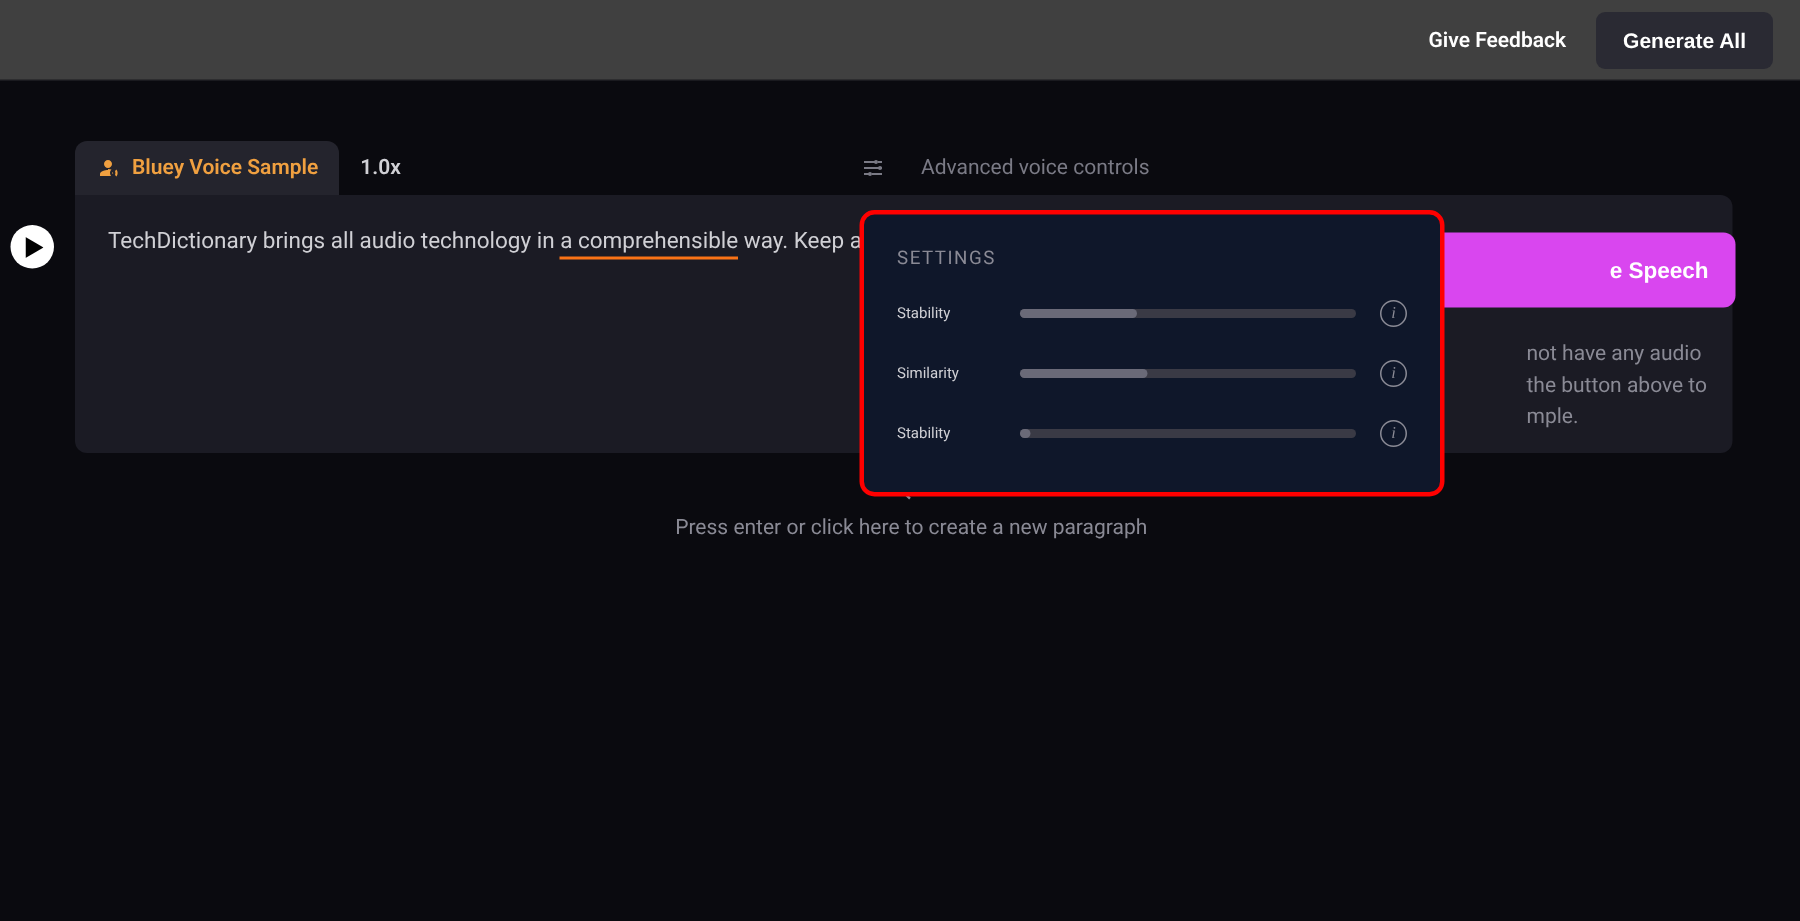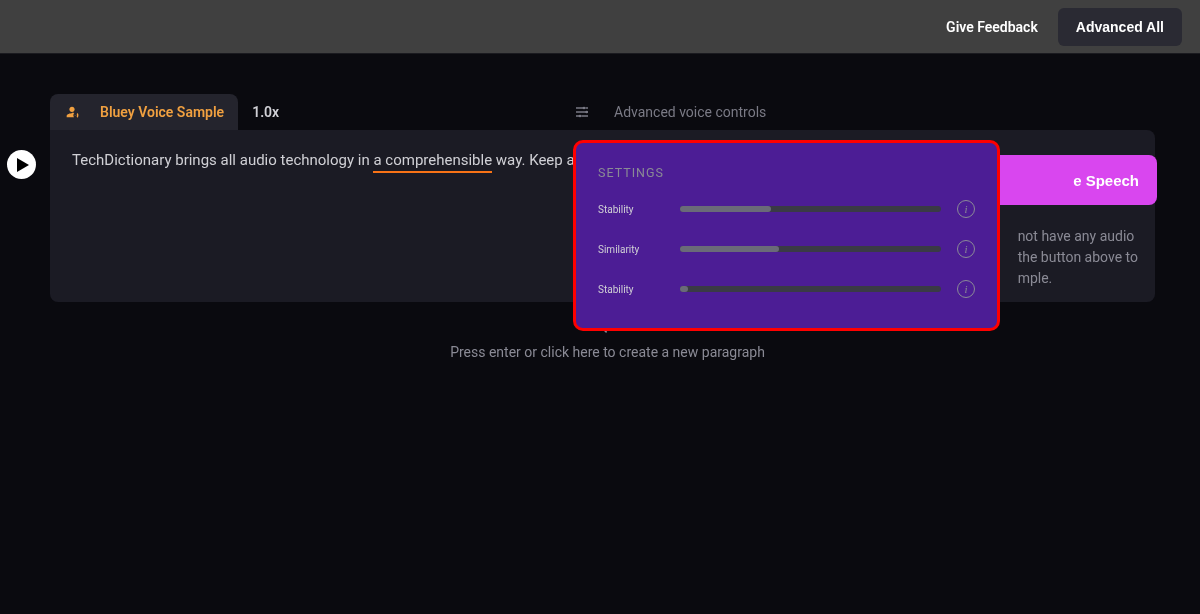--- a/index.html
+++ b/index.html
@@ -59,21 +59,21 @@
     margin-bottom: 0;
     position: relative;
     padding-left: 0;
   }
   .voice-tab {
     background: #24242d;
     border-radius: 8px 8px 0 0;
     padding: 10px 14px;
     display: flex;
     align-items: center;
-    gap: 20px;
+    gap: 8px;
     color: #f0a040;
     font-weight: 600;
     font-size: 14px;
     cursor: pointer;
   }
   .voice-tab svg {
     fill: #f0a040;
   }
   .speed-label {
     color: #d0d0d5;
@@ -164,22 +164,22 @@
     font-size: 14px;
     margin-left: 10px;
     flex-direction: column;
   }
 
   
   .settings-popover {
     position: absolute;
     left: 573px;
     top: 140px;
-    width: 427px;
-    background: #4c1d95;
+    width: 390px;
+    background: #0f172a;
     border-radius: 10px;
     padding: 22px 22px 26px 22px;
     z-index: 10;
     border: 3px solid #ff0000;
   }
   .settings-title {
     color: #8a8a95;
     font-size: 12.5px;
     letter-spacing: 1px;
     margin-bottom: 20px;
@@ -228,21 +228,21 @@
     font-family: Georgia, serif;
     font-style: italic;
     cursor: pointer;
   }
 </style>
 </head>
 <body>
 
 <div class="top-header">
   <span class="feedback-link">Give Feedback</span>
-  <button class="generate-all-btn">Advanced All</button>
+  <button class="generate-all-btn">Generate All</button>
 </div>
 
 <div class="play-btn">
   <svg width="12" height="14" viewBox="0 0 12 14">
       <path d="M0 0 L12 7 L0 14 Z"></path>
     </svg>
 </div>
 
 <div class="main">
 

